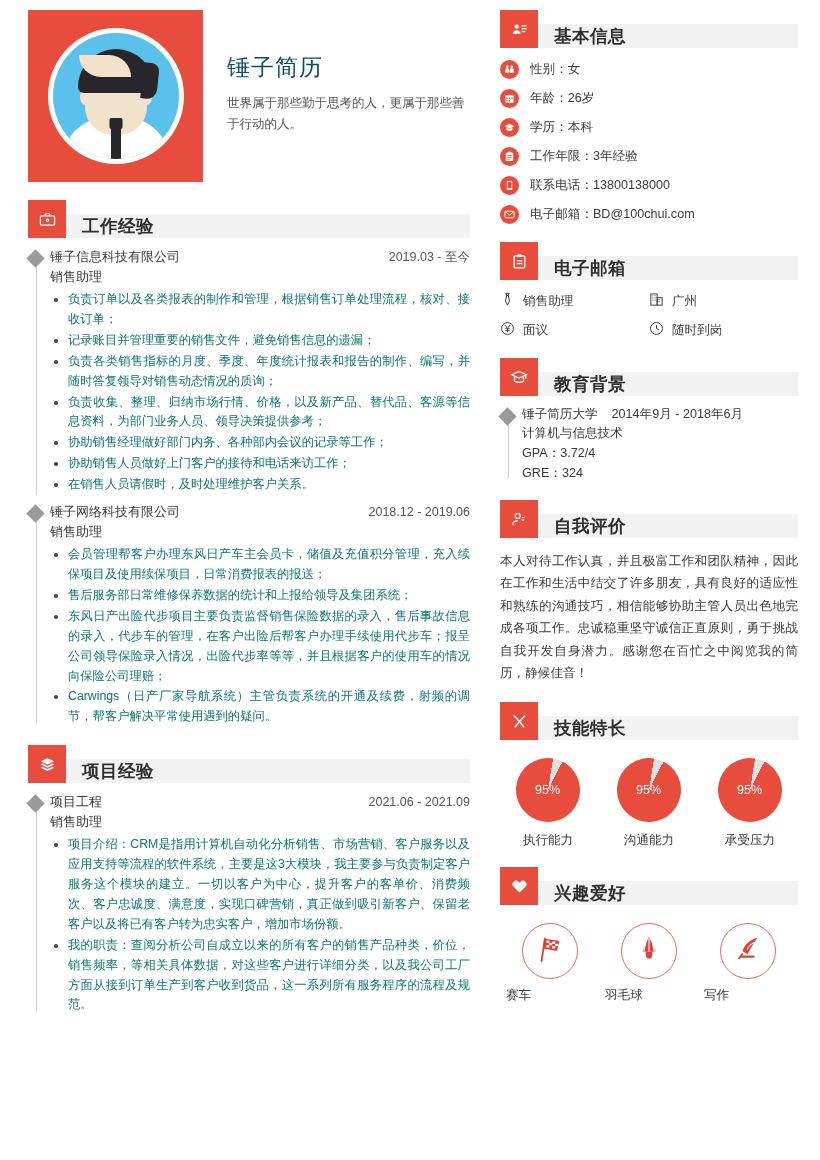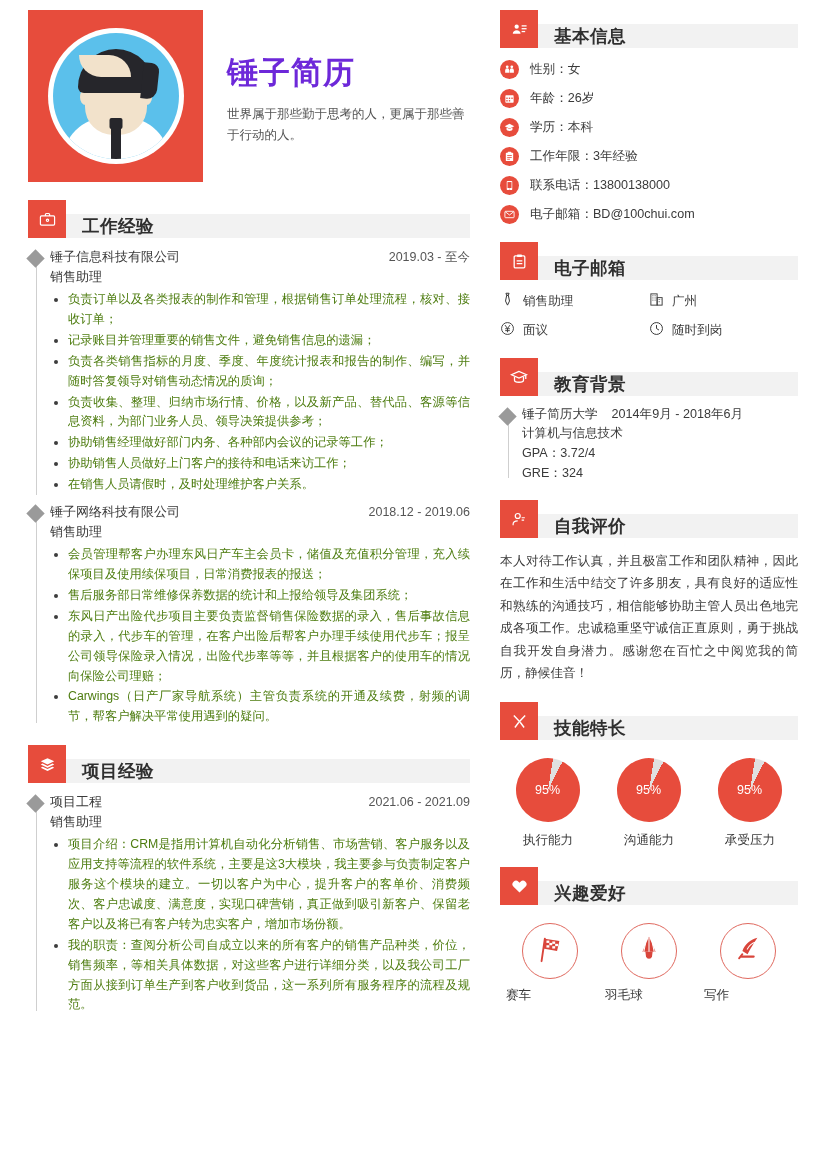--- a/index.html
+++ b/index.html
@@ -64,21 +64,21 @@
   }
   .av-tie {
     position: absolute; bottom: 0px; left: 50%; transform: translateX(-50%);
     width: 10px; height: 32px; background: #26262B;
   }
   .av-knot {
     position: absolute; bottom: 30px; left: 50%; transform: translateX(-50%);
     width: 13px; height: 11px; background: #26262B; border-radius: 2px;
   }
   .head-text { padding: 42px 0 0 24px; }
-  .name { font-size: 31px; color: #6d28d9; letter-spacing: 1px; font-weight: 700; }
+  .name { font-size: 23px; color: #0c4a6e; letter-spacing: 1px; font-weight: 400; }
   .motto { font-size: 12.5px; color: #555; line-height: 1.65; margin-top: 10px; max-width: 250px; }
 
   
   .sect-head { display: flex; align-items: flex-end; margin-top: 18px; margin-bottom: 6px; }
   .sect-ico {
     width: 38px; height: 38px; background: #E74C3C;
     display: flex; align-items: center; justify-content: center; flex: 0 0 38px;
   }
   .sect-bar {
     flex: 1; background: #F2F2F2; display: flex; align-items: center;
@@ -98,21 +98,21 @@
     position: absolute; left: 1px; top: 4px; width: 13px; height: 13px;
     background: #9a9a9a; transform: rotate(45deg);
   }
   .ent-row { display: flex; justify-content: space-between; align-items: baseline; gap: 11px; }
   .ent-org { font-size: 13px; color: #3a3a3a; }
   .ent-date { font-size: 12.5px; color: #555; white-space: nowrap; }
   .ent-role { font-size: 13px; color: #3a3a3a; margin-top: 2px; }
   ul.duties { list-style: none; margin: 4px 0 0 0; padding: 0; }
   ul.duties li {
     position: relative; padding-left: 18px; font-size: 12.3px; line-height: 1.62;
-    color: #4d7c0f; margin-bottom: 1px; text-align: justify;
+    color: #0f766e; margin-bottom: 1px; text-align: justify;
   }
   ul.duties li:before {
     content: ""; position: absolute; left: 4px; top: 8px;
     width: 4px; height: 4px; border-radius: 50%; background: #3d3d3d;
   }
 
   
   .info-list { margin-top: 12px; }
   .info-row { display: flex; align-items: center; margin-bottom: 10px; }
   .ico-circ {

